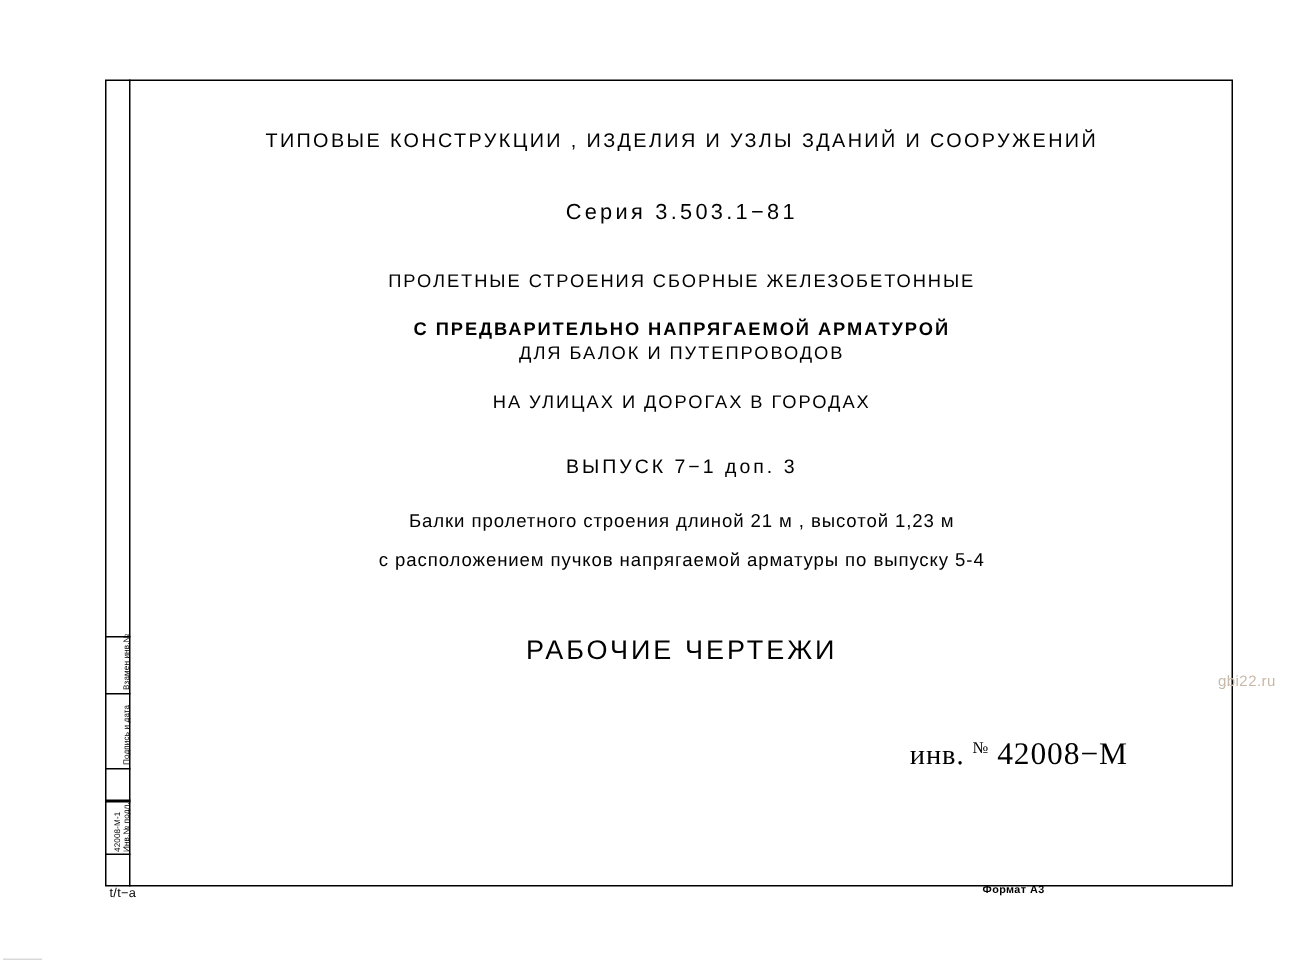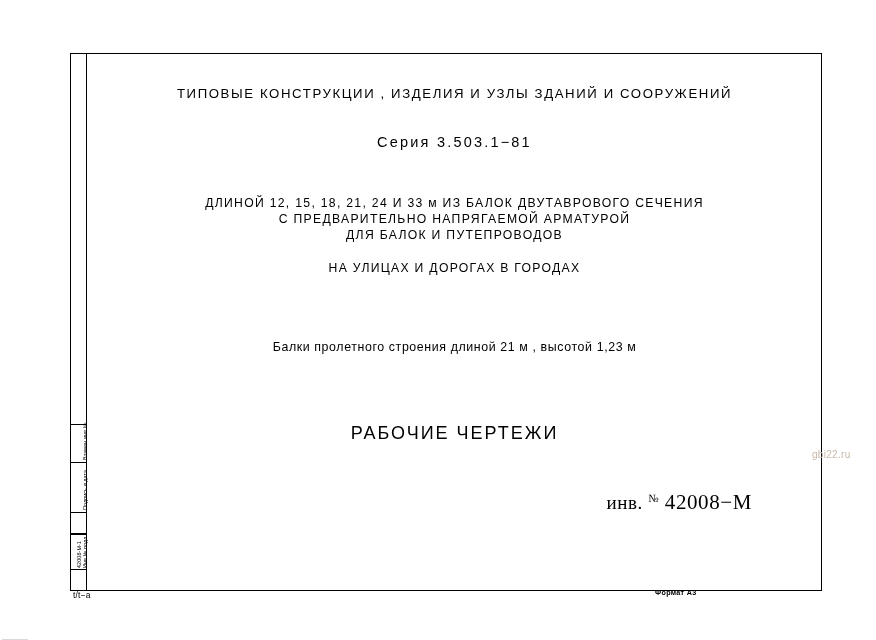--- a/index.html
+++ b/index.html
@@ -99,21 +99,21 @@
     font-size: 14.5px;
     letter-spacing: 2.2px;
     top: 81px;
   }
   .t-desc {
     font-size: 12.2px;
     letter-spacing: 1.3px;
   }
   .d1 { top: 127px; }
   .d2 { top: 143px; }
-  .d3 { top: 159px; }
+  .d3 { top: 159px; font-weight: bold; }
   .d4 { top: 175px; }
   .d5 { top: 192px; }
   .d6 { top: 208px; }
 
   .t-issue {
     font-size: 13.0px;
     letter-spacing: 2.0px;
     top: 250px;
   }
   .t-sub {
@@ -202,27 +202,29 @@
   <span class="vtext" style="left:82px; top:498px;">Подпись  и  дата</span>
   <span class="vtext" style="left:82px; top:556px;">Инв.№ подл.</span>
   <span class="vtext" style="left:82px; top:556px; left:76px;">42008-М-1</span>
 
   <div class="content">
 
     <div class="line t-head">ТИПОВЫЕ КОНСТРУКЦИИ , ИЗДЕЛИЯ И УЗЛЫ ЗДАНИЙ И СООРУЖЕНИЙ</div>
 
     <div class="line t-series">Серия  3.503.1−81</div>
 
-    <div class="line t-desc d2">ДЛИНОЙ 12, 15, 18, 21, 24 И 33 м ИЗ БАЛОК ДВУТАВРОВОГО СЕЧЕНИЯ</div>
+    <div class="line t-desc d1">ПРОЛЕТНЫЕ СТРОЕНИЯ СБОРНЫЕ ЖЕЛЕЗОБЕТОННЫЕ</div>
     <div class="line t-desc d3">С ПРЕДВАРИТЕЛЬНО НАПРЯГАЕМОЙ АРМАТУРОЙ</div>
     <div class="line t-desc d4">ДЛЯ БАЛОК И ПУТЕПРОВОДОВ</div>
     <div class="line t-desc d6">НА УЛИЦАХ И ДОРОГАХ В ГОРОДАХ</div>
 
+    <div class="line t-issue">ВЫПУСК  7−1 доп. 3</div>
 
     <div class="line t-sub s1">Балки пролетного строения длиной  21 м , высотой 1,23 м</div>
+    <div class="line t-sub s2">с расположением пучков напрягаемой арматуры по выпуску 5-4</div>
 
     <div class="line t-work">РАБОЧИЕ ЧЕРТЕЖИ</div>
 
     <div class="t-inv">
       <span>инв.</span>
       <span class="sup">№</span>
       <span class="num">42008−М</span>
     </div>
   </div>
 

